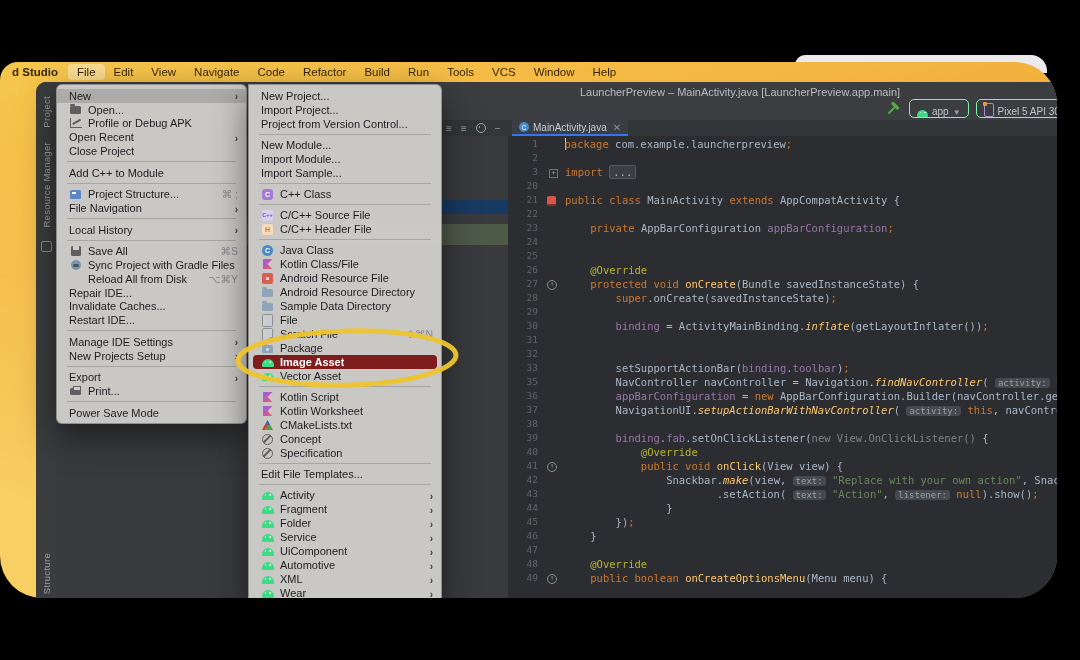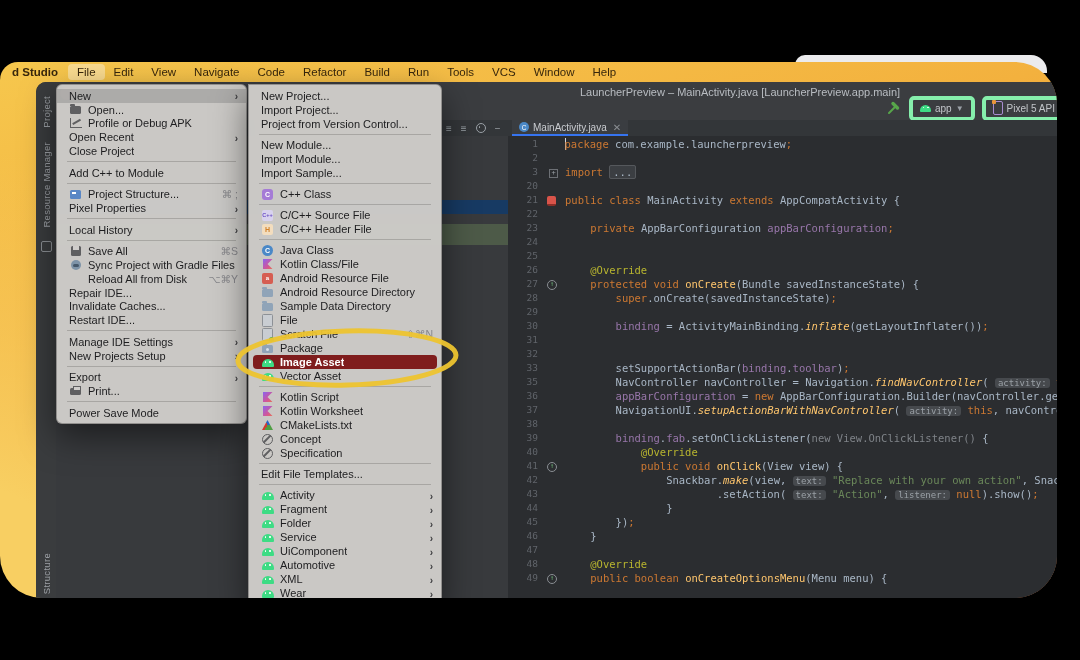--- a/index.html
+++ b/index.html
@@ -23,21 +23,21 @@
   .leftbar{position:absolute;left:0;top:0;width:20px;bottom:0;background:#3a3c3e;display:flex;flex-direction:column;align-items:center;}
   .lb-label{writing-mode:vertical-rl;transform:rotate(180deg);color:#9da1a6;font-size:9.5px;letter-spacing:.3px;margin-top:14px;cursor:default;}
   .lb-ic{width:9px;height:9px;border:1px solid #8b8f94;border-radius:2px;margin-top:14px;}
   .lb-spacer{flex:1;}
   .lb-bottom{margin-bottom:4px;}
   .titlebar{position:absolute;left:20px;top:0;right:0;height:38px;background:#3b3d40;border-bottom:1px solid #2a2c2e;}
   .traffic{position:absolute;left:4px;top:5px;width:11px;height:11px;border-radius:50%;}
   .traffic.red{background:#ee6a5f;border:0.5px solid rgba(0,0,0,.2);}
   .win-title{position:absolute;left:684px;top:4px;transform:translateX(-50%);font-size:11px;font-weight:normal;color:#b9bdc2;white-space:nowrap;}
   .run-controls{position:absolute;left:830px;top:16px;height:20px;display:flex;align-items:center;gap:7px;}
-  .pill{display:flex;align-items:center;gap:4px;height:17px;padding:0 7px;border:4px solid #86efac;border-radius:5px;color:#c2c5c9;font-size:10px;white-space:nowrap;}
+  .pill{display:flex;align-items:flex-end;gap:4px;height:17px;padding:0 7px;border:1px solid #86efac;border-radius:5px;color:#c2c5c9;font-size:10px;white-space:nowrap;}
   .ddarrow{font-size:8px;color:#9aa0a6;}
   .ic-androidhead{width:11px;height:7px;background:#3ddc84;border-radius:6px 6px 1px 1px;position:relative;}
   .ic-androidhead::before,.ic-androidhead::after{content:"";position:absolute;top:2px;width:1.5px;height:1.5px;border-radius:50%;background:#fff;}
   .ic-androidhead::before{left:2.5px;} .ic-androidhead::after{right:2.5px;}
   .ic-device{width:8px;height:12px;border:1px solid #a88cd0;border-radius:2px;position:relative;background:#3a3d40;}
   .ic-device::before{content:"";position:absolute;left:-2px;top:-2px;width:4px;height:4px;background:#e8973a;border-radius:1px;}
   .tabbar{position:absolute;left:20px;top:38px;right:0;height:16px;background:#333639;border-bottom:1px solid #26282a;}
   .pt-icons{position:absolute;left:390px;top:0;height:16px;display:flex;align-items:center;gap:9px;color:#9aa0a6;font-size:10px;}
   .gear{width:8px;height:8px;border:1.5px solid #9aa0a6;border-radius:50%;position:relative;}
   .gear::before{content:"";position:absolute;left:2px;top:2px;width:1.5px;height:1.5px;background:#9aa0a6;border-radius:50%;}
@@ -254,21 +254,21 @@
         </div>
         <div class="mdiv"></div>
         <div class="mi">
           <span class="mic">
             <span class="ic ic-structure"></span>
           </span>
           <span class="mlabel">Project Structure...</span>
           <span class="msc">⌘ ;</span>
         </div>
         <div class="mi">
-          <span class="mlabel">Pixel Properties</span>
+          <span class="mlabel">File Navigation</span>
           <span class="marrow">›</span>
         </div>
         <div class="mdiv"></div>
         <div class="mi">
           <span class="mlabel">Local History</span>
           <span class="marrow">›</span>
         </div>
         <div class="mdiv"></div>
         <div class="mi">
           <span class="mic">

